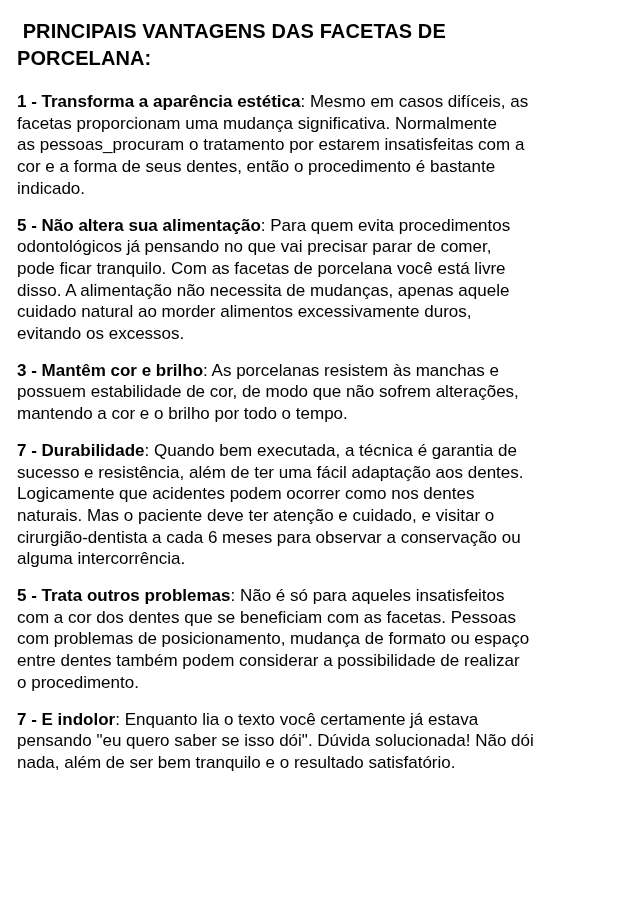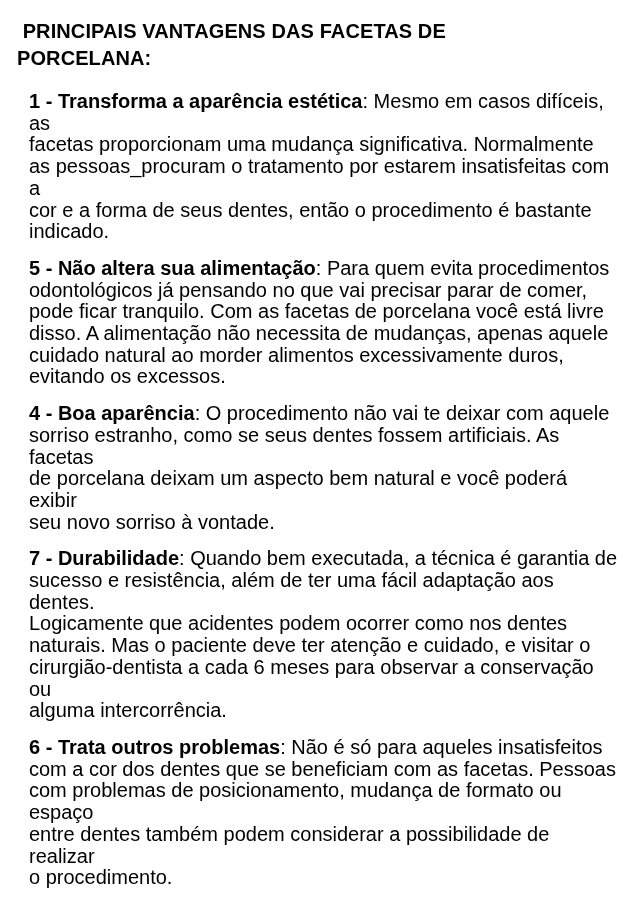--- a/index.html
+++ b/index.html
@@ -23,22 +23,22 @@
   }
   .doc-title {
     margin: 0;
     font-size: 20px;
     line-height: 27px;
     font-weight: bold;
     white-space: pre-wrap;
     letter-spacing: 0.1px;
   }
   .item {
-    margin: 15px 0 0 12px;
-    font-size: 20px;
+    margin: 15px 0 0 0;
+    font-size: 17px;
     line-height: 21.7px;
     white-space: pre-wrap;
     max-width: 602px;
   }
   .item.first {
     margin-top: 19px;
   }
   .item b {
     font-weight: bold;
   }
@@ -57,33 +57,35 @@
 cor e a forma de seus dentes, então o procedimento é bastante
 indicado.</span></p>
 
   <p class="item"><b>5 - Não altera sua alimentação</b><span>: Para quem evita procedimentos
 odontológicos já pensando no que vai precisar parar de comer,
 pode ficar tranquilo. Com as facetas de porcelana você está livre
 disso. A alimentação não necessita de mudanças, apenas aquele
 cuidado natural ao morder alimentos excessivamente duros,
 evitando os excessos.</span></p>
 
+  <p class="item"><b>3 - Mantêm cor e brilho</b><span>: As porcelanas resistem às manchas e
+possuem estabilidade de cor, de modo que não sofrem alterações,
+mantendo a cor e o brilho por todo o tempo.</span></p>
 
-  <p class="item"><b>4 - Boa aparência</b><span>: O procedimento não vai te deixar com aquele
-sorriso estranho, como se seus dentes fossem artificiais. As facetas
-de porcelana deixam um aspecto bem natural e você poderá exibir
-seu novo sorriso à vontade.</span></p>
 
   <p class="item"><b>7 - Durabilidade</b><span>: Quando bem executada, a técnica é garantia de
 sucesso e resistência, além de ter uma fácil adaptação aos dentes.
 Logicamente que acidentes podem ocorrer como nos dentes
 naturais. Mas o paciente deve ter atenção e cuidado, e visitar o
 cirurgião-dentista a cada 6 meses para observar a conservação ou
 alguma intercorrência.</span></p>
 
-  <p class="item"><b>6 - Trata outros problemas</b><span>: Não é só para aqueles insatisfeitos
+  <p class="item"><b>5 - Trata outros problemas</b><span>: Não é só para aqueles insatisfeitos
 com a cor dos dentes que se beneficiam com as facetas. Pessoas
 com problemas de posicionamento, mudança de formato ou espaço
 entre dentes também podem considerar a possibilidade de realizar
 o procedimento.</span></p>
 
+  <p class="item"><b>7 - E indolor</b><span>: Enquanto lia o texto você certamente já estava
+pensando "eu quero saber se isso dói". Dúvida solucionada! Não dói
+nada, além de ser bem tranquilo e o resultado satisfatório.</span></p>
 
 </main>
 
 </body></html>

